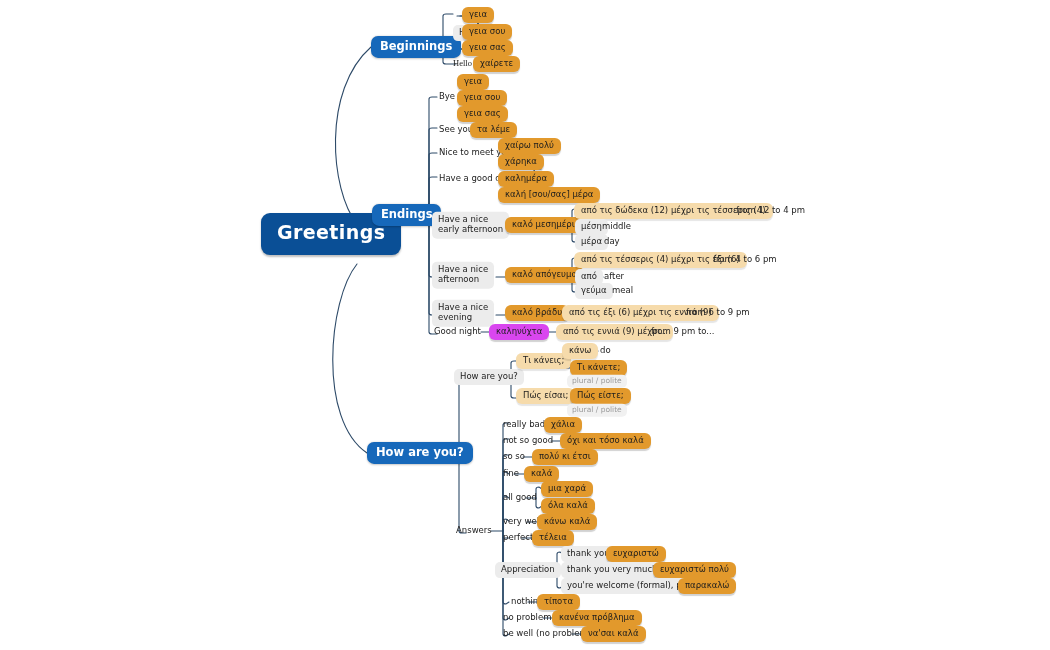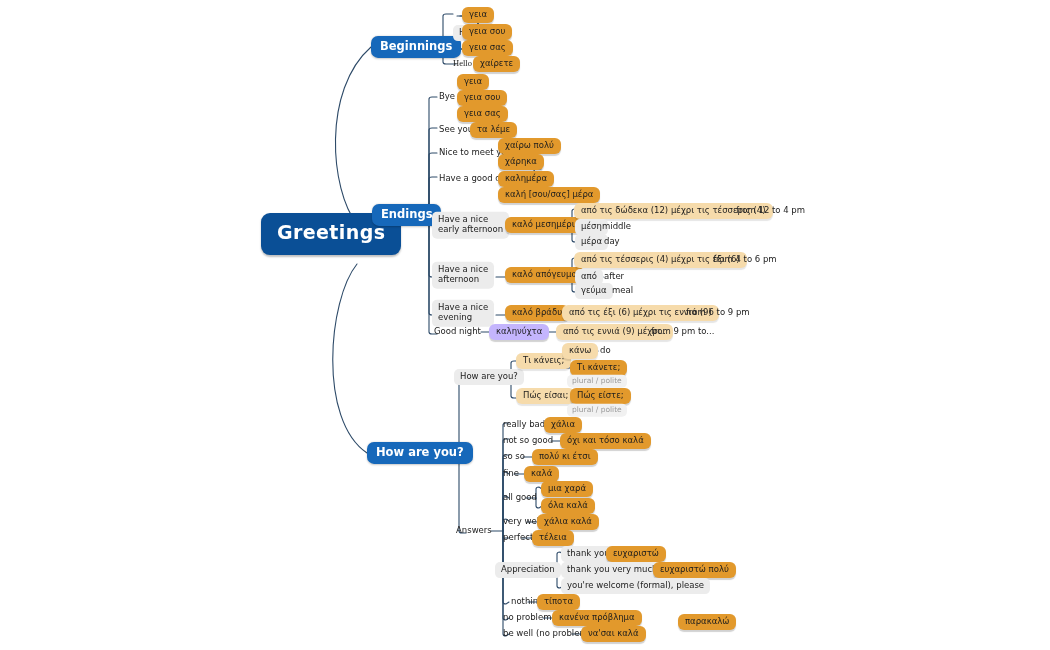--- a/index.html
+++ b/index.html
@@ -66,21 +66,21 @@
   }
   
   .org{
     background:#e2992c;
     color:#1d1d1d;
     border-radius:6px;
     font-size:8.5px;
     padding:3px 7px 3px 7px;
     box-shadow:0 1px 1px rgba(0,0,0,.18);
   }
-  .org.dark{background:#c4b5fd;}
+  .org.dark{background:#d946ef;}
   
   .peach{
     background:#f6dbab;
     color:#1d1d1d;
     border-radius:6px;
     font-size:8.5px;
     padding:3px 7px 3px 7px;
     box-shadow:0 1px 1px rgba(0,0,0,.10);
   }
 </style>
@@ -300,32 +300,32 @@
   <div class="node org" style="left:532px;top:457px;transform:translateY(-50%);">πολύ κι έτσι</div>
 
   <div class="node plain" style="left:500px;top:474px;transform:translateY(-50%);">fine</div>
   <div class="node org" style="left:524px;top:474px;transform:translateY(-50%);">καλά</div>
 
   <div class="node plain" style="left:500px;top:498px;transform:translateY(-50%);">all good</div>
   <div class="node org" style="left:541px;top:489px;transform:translateY(-50%);">μια χαρά</div>
   <div class="node org" style="left:541px;top:506px;transform:translateY(-50%);">όλα καλά</div>
 
   <div class="node plain" style="left:500px;top:522px;transform:translateY(-50%);">very well</div>
-  <div class="node org" style="left:537px;top:522px;transform:translateY(-50%);">χάλια καλά</div>
+  <div class="node org" style="left:537px;top:522px;transform:translateY(-50%);">κάνω καλά</div>
 
   <div class="node plain" style="left:500px;top:538px;transform:translateY(-50%);">perfect</div>
   <div class="node org" style="left:532px;top:538px;transform:translateY(-50%);">τέλεια</div>
 
   <div class="node gray" style="left:495px;top:570px;transform:translateY(-50%);">Appreciation</div>
   <div class="node gray" style="left:561px;top:554px;transform:translateY(-50%);">thank you</div>
   <div class="node org" style="left:606px;top:554px;transform:translateY(-50%);">ευχαριστώ</div>
   <div class="node gray" style="left:561px;top:570px;transform:translateY(-50%);">thank you very much</div>
   <div class="node org" style="left:653px;top:570px;transform:translateY(-50%);">ευχαριστώ πολύ</div>
   <div class="node gray" style="left:561px;top:586px;transform:translateY(-50%);">you're welcome (formal), please</div>
-  <div class="node org" style="left:678px;top:586px;transform:translateY(-50%);margin-top:36px;">παρακαλώ</div>
+  <div class="node org" style="left:678px;top:586px;transform:translateY(-50%);">παρακαλώ</div>
 
   <div class="node plain" style="left:500px;top:602px;transform:translateY(-50%);margin-left:8px;">nothing</div>
   <div class="node org" style="left:537px;top:602px;transform:translateY(-50%);">τίποτα</div>
 
   <div class="node plain" style="left:500px;top:618px;transform:translateY(-50%);">no problem</div>
   <div class="node org" style="left:552px;top:618px;transform:translateY(-50%);">κανένα πρόβλημα</div>
 
   <div class="node plain" style="left:500px;top:634px;transform:translateY(-50%);">be well (no problem)</div>
   <div class="node org" style="left:581px;top:634px;transform:translateY(-50%);">να'σαι καλά</div>
 

